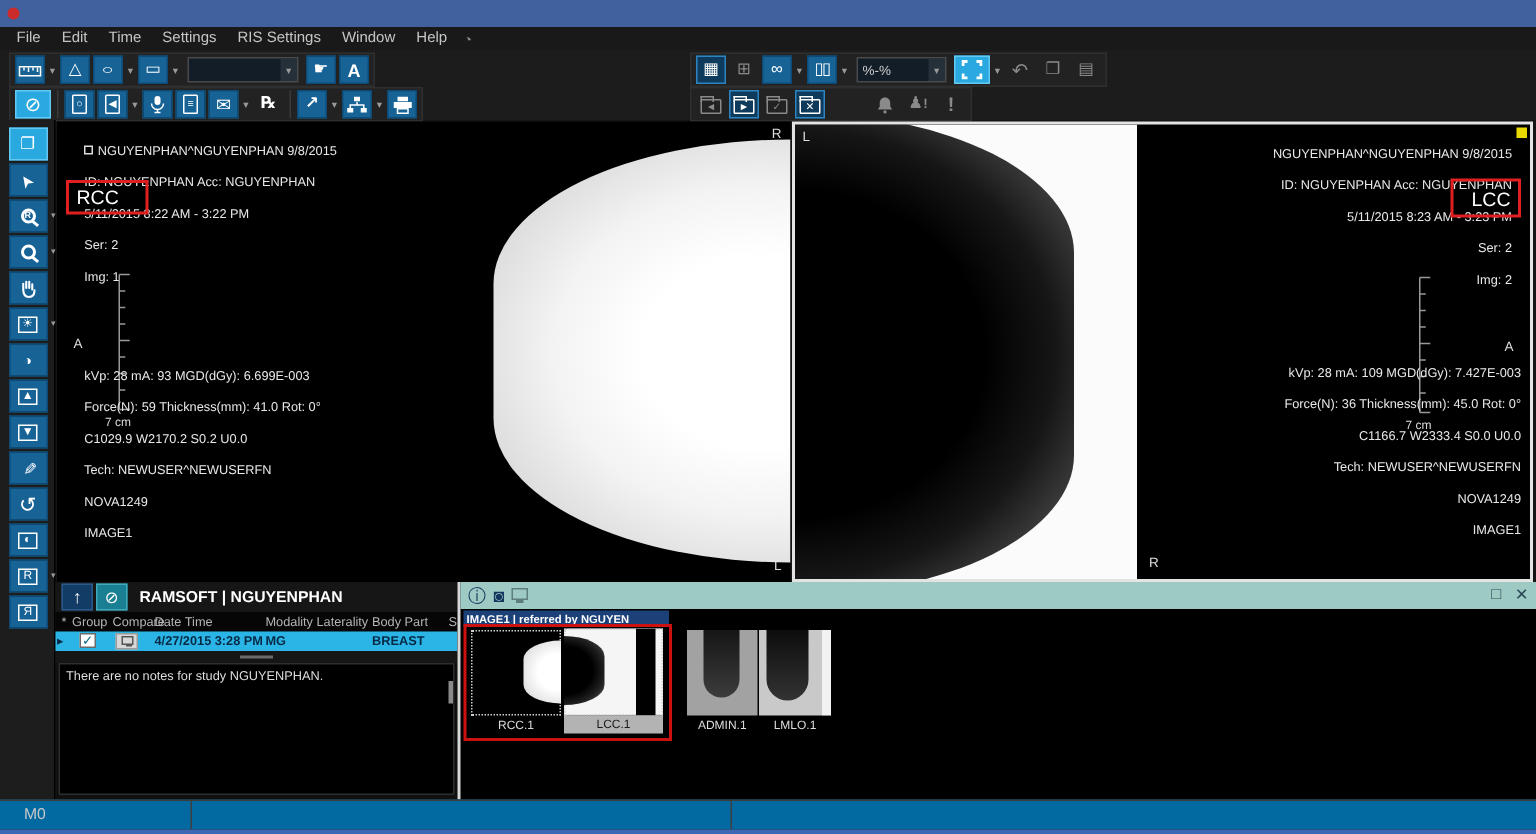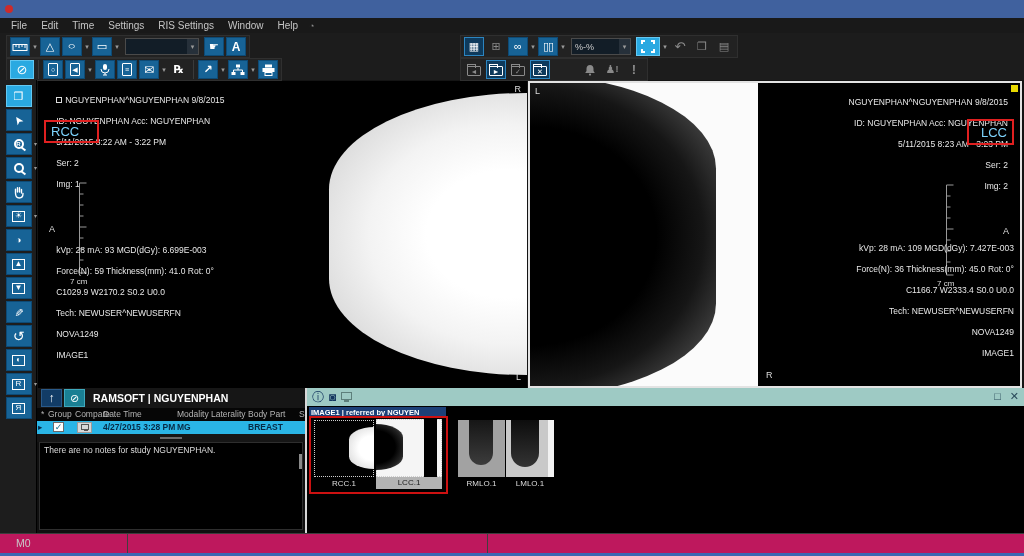--- a/index.html
+++ b/index.html
@@ -59,21 +59,21 @@
   .sbtn.active { background:#2aa9e1; border-color:#63c8f2; }
   .sarr { position:absolute; right:0; top:8px; color:#9a9a9a; font-size:6px; }
 
   
   .vp { position:absolute; top:81px; height:307px; background:#000; overflow:hidden; }
   .vp-left { left:38px; width:489px; }
   .vp-right { left:528px; width:494px; border:2px solid #e3e3e3; }
   .ovl { position:absolute; color:#e8e8e8; font-size:8.5px; line-height:10.5px; white-space:pre; }
   .ovl.r { text-align:right; }
   .marker { position:absolute; color:#dcdcdc; font-size:9px; }
-  .viewlabel { position:absolute; border:2px solid #e02020; color:#7dd3fc; font-size:13px;
+  .viewlabel { position:absolute; border:2px solid #e02020; color:#ffffff; font-size:13px;
     display:flex; align-items:center; padding:0 5px; }
   .breast-l { position:absolute; right:0; top:12px; width:198px; height:282px;
     border-radius:290px 0 0 290px / 50% 0 0 50%;
     background:radial-gradient(ellipse at 90% 50%, #ffffff 32%, #f3f3f3 55%, #dcdcdc 78%, #bdbdbd 100%); }
   .whitefield { position:absolute; left:0; top:0; width:228px; height:100%; background:#fbfbfb; overflow:hidden; }
   .breast-r { position:absolute; left:0; top:-8px; width:186px; height:322px;
     border-radius:0 320px 320px 0 / 0 50% 50% 0;
     background:radial-gradient(ellipse at 0% 50%, #000 48%, #161616 66%, #4a4a4a 86%, #8d8d8d 98%); }
   .yellowsq { position:absolute; right:2px; top:2px; width:7px; height:7px; background:#e8d900; }
   .whitesq { display:inline-block; width:6px; height:6px; border:1px solid #ddd; margin-right:3px; }
@@ -123,21 +123,21 @@
   .mini-bl { position:absolute; right:0; top:7px; width:25px; height:42px;
     border-radius:42px 0 0 42px / 50% 0 0 50%;
     background:radial-gradient(ellipse at 90% 50%, #fff 40%, #e8e8e8 70%, #c8c8c8 100%); }
   .mini-br { position:absolute; left:0; top:5px; width:27px; height:46px;
     border-radius:0 46px 46px 0 / 0 50% 50% 0;
     background:radial-gradient(ellipse at 0% 50%, #000 50%, #222 72%, #666 95%); }
   .mini-mlo { position:absolute; top:0; border-radius:0 0 14px 14px;
     background:linear-gradient(#161616, #3c3c3c); }
 
   
-  .statusbar { position:absolute; left:0; top:533px; width:1024px; height:20px; background:#be185d;
+  .statusbar { position:absolute; left:0; top:533px; width:1024px; height:20px; background:#0369a1;
     border-top:1px solid #3d3d3d; color:#c9c9c9; font-size:10.5px;text-decoration:underline; }
   .statusbar .seg { position:absolute; top:0; height:19px; line-height:19px; border-right:1px solid #3f3f3f; }
   .accent { position:absolute; left:0; top:553px; width:1024px; height:3px; background:#3c68b4; }
 
   svg { display:block; }
   .ruler-svg { position:absolute; }
 </style>
 </head>
 <body>
 
@@ -502,21 +502,21 @@
 
     <div class="thumb dotted" style="left:69px; width:66px; height:58px; top:31px; background:#f5f5f5;">
       <div class="mini-br"></div>
       <div style="position:absolute; right:5px; top:0; width:13px; height:100%; background:#000;"></div>
     </div>
     <div class="thlabel" style="left:69px; width:66px; background:#b3b3b3; color:#1a1a1a; top:89px;">LCC.1</div>
 
     <div class="thumb" style="left:151px; width:47px; height:57px; background:#a2a2a2;">
       <div class="mini-mlo" style="left:11px; width:24px; height:45px;"></div>
     </div>
-    <div class="thlabel" style="left:151px; width:47px;">RMLO.1</div>
+    <div class="thlabel" style="left:151px; width:47px;">ADMIN.1</div>
 
     <div class="thumb" style="left:199px; width:48px; height:57px; background:#c9c9c9;">
       <div class="mini-mlo" style="left:5px; width:28px; height:47px; background:linear-gradient(#0d0d0d,#333);"></div>
       <div style="position:absolute; right:0; top:0; width:6px; height:100%; background:#f2f2f2;"></div>
     </div>
     <div class="thlabel" style="left:199px; width:48px;">LMLO.1</div>
   </div>
 
   <div class="statusbar">
     <span class="seg" style="left:0; width:128px; padding-left:16px;">M0</span>

